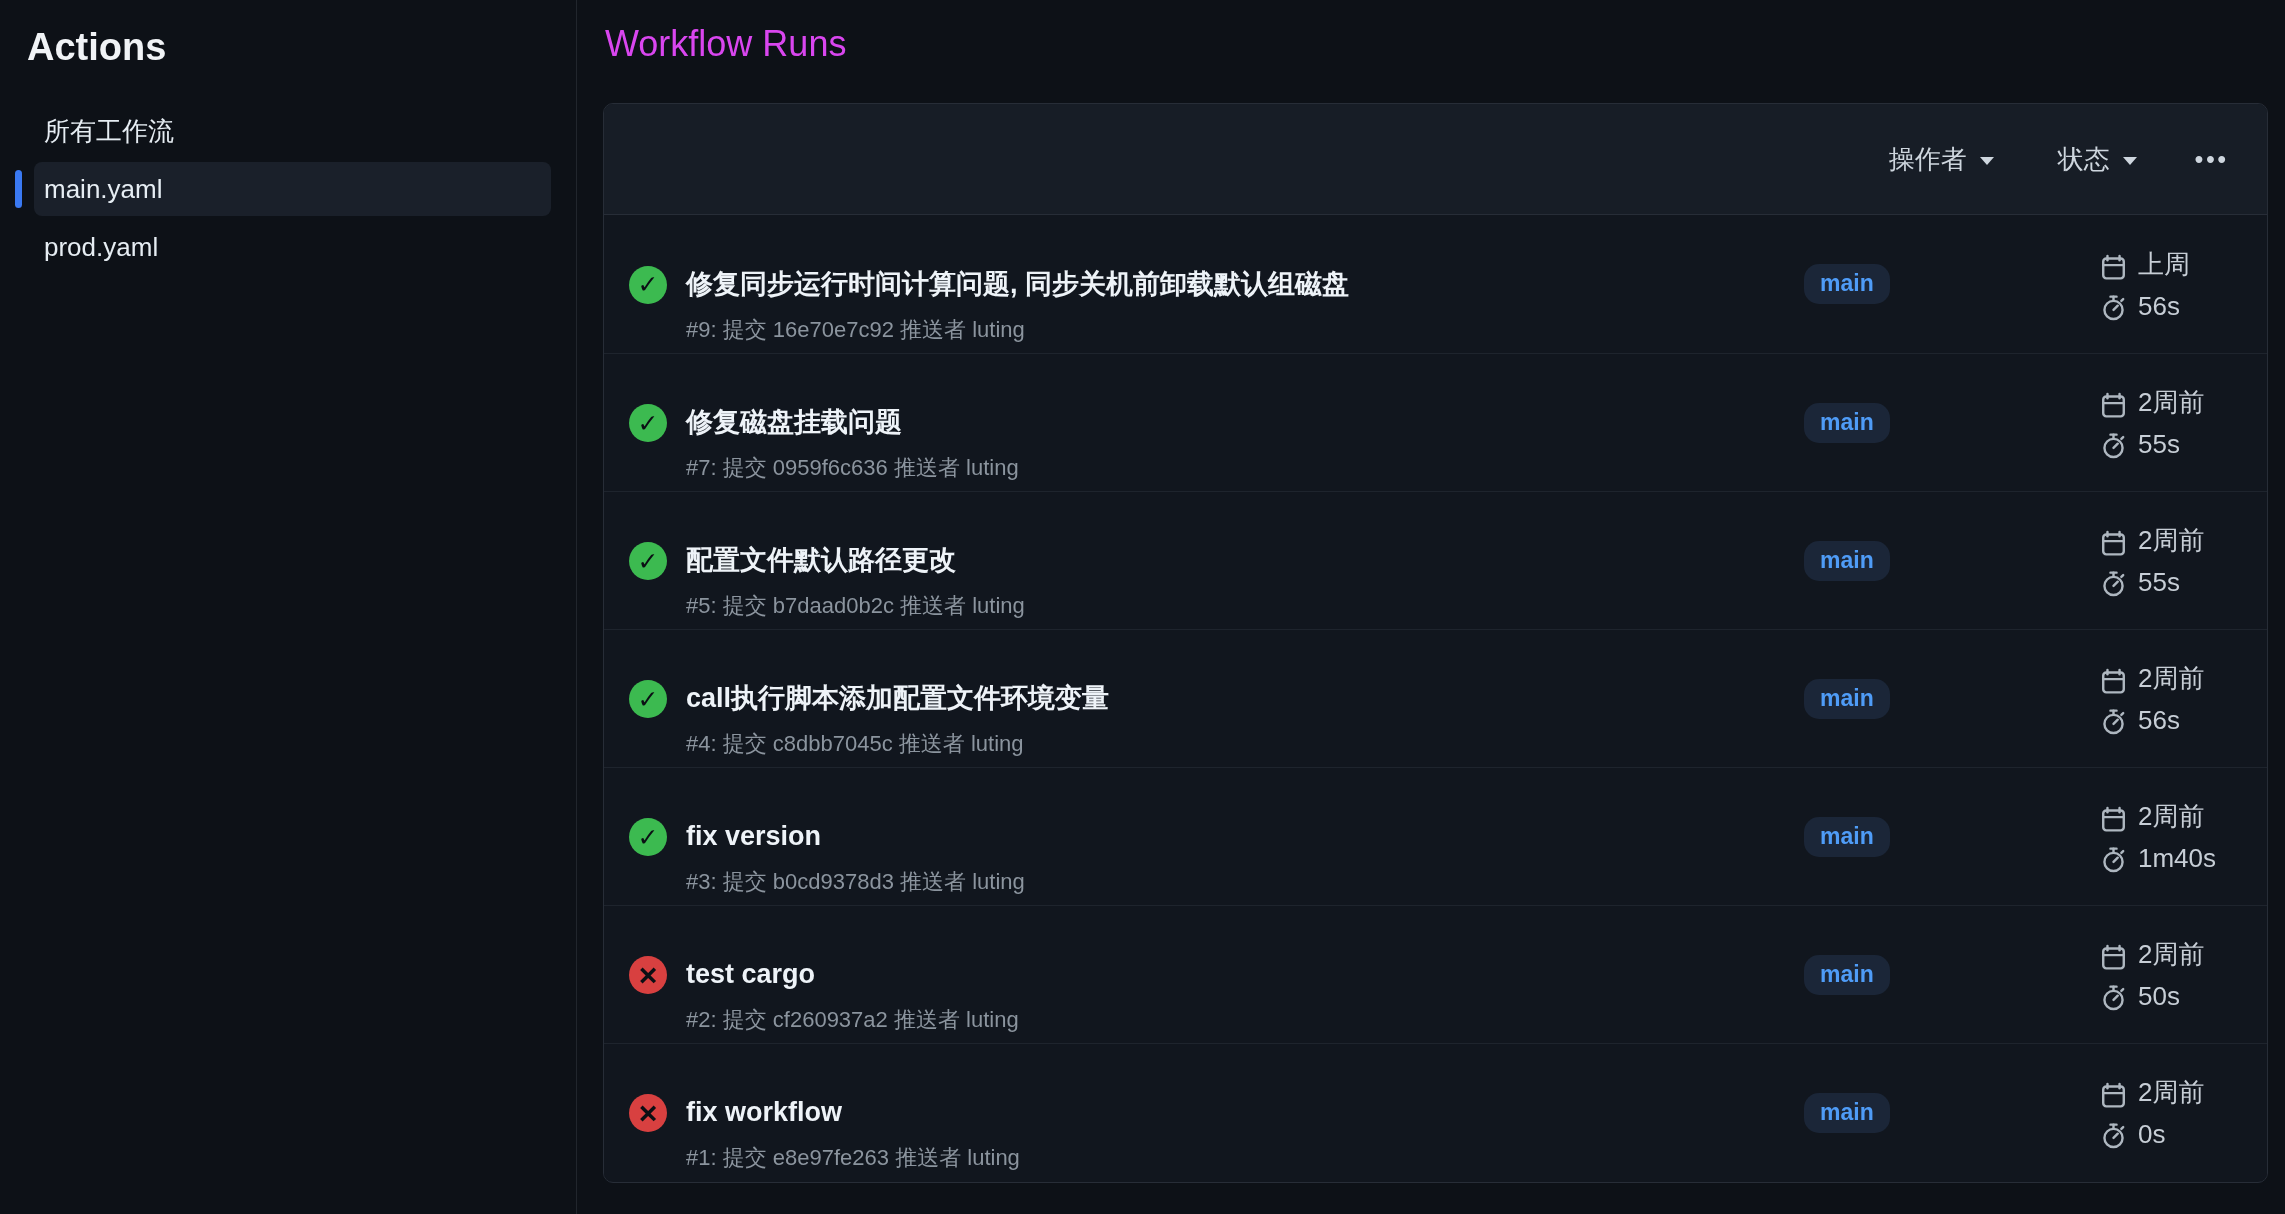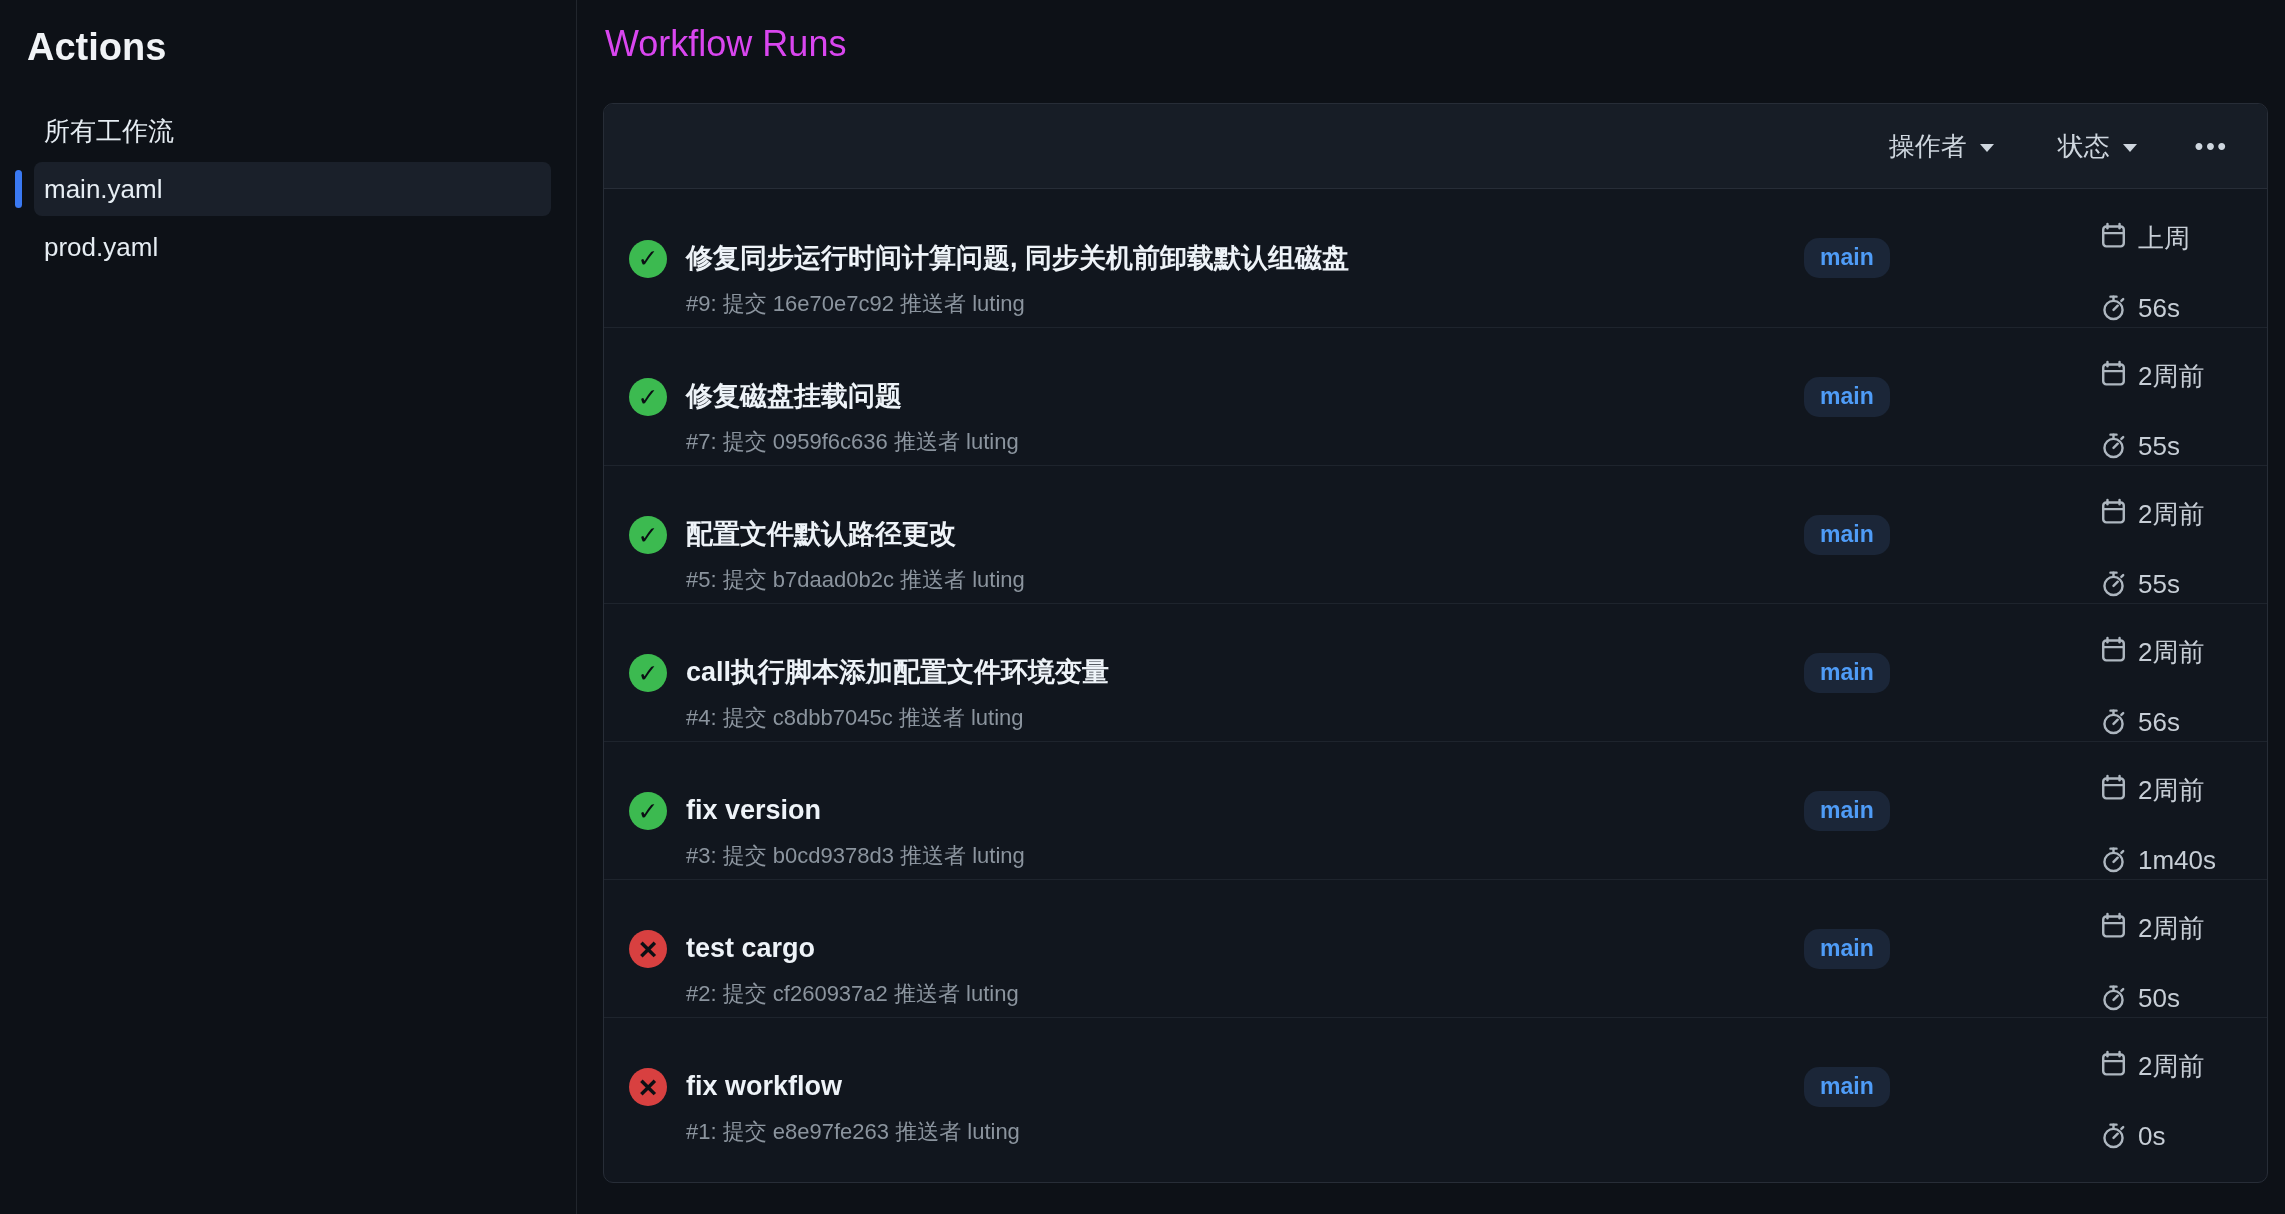--- a/index.html
+++ b/index.html
@@ -38,21 +38,21 @@
   .side-item.active .active-indicator{display:block;}
   
   .main{flex:1;padding:22px 17px 0 26px;}
   .page-title{font-size:36px;font-weight:500;color:#d946ef;line-height:44px;margin-left:2px;}
   .card{
     margin-top:37px;width:1665px;height:1080px;
     background:var(--panel-bg);
     border:1px solid var(--border);border-radius:10px;overflow:hidden;
   }
   .card-header{
-    height:85px;background:var(--panel-header-bg);
+    height:111px;background:var(--panel-header-bg);
     border-bottom:1px solid var(--border);
     display:flex;align-items:center;justify-content:flex-end;
     padding-right:38px;
   }
   .filter{
     display:flex;align-items:center;gap:13px;margin-left:64px;
     font-size:26px;color:#ced6de;cursor:pointer;white-space:nowrap;
   }
   .caret{
     width:0;height:0;margin-top:4px;
@@ -79,21 +79,21 @@
   .status-icon.success::after{content:"\2713";font-size:25px;font-weight:700;}
   .status-icon.failure::after{content:"\00d7";font-size:32px;font-weight:700;line-height:32px;}
   .run-title{font-size:27px;font-weight:700;color:#eef3f8;line-height:36px;cursor:pointer;}
   .run-subtitle{font-size:22px;color:var(--text-secondary);margin-top:13px;line-height:30px;}
   .badge-col{width:297px;flex-shrink:0;padding-left:22px;}
   .branch-badge{
     display:inline-block;background:var(--badge-bg);color:var(--accent-blue);
     font-size:23px;font-weight:700;padding:6px 16px 7px;border-radius:15px;cursor:pointer;
   }
   .meta-col{width:170px;flex-shrink:0;padding-left:20px;display:flex;flex-direction:column;gap:9px;}
-  .meta-line{display:flex;align-items:flex-start;gap:10px;font-size:26px;color:var(--text-meta);white-space:nowrap;margin-top:28px;}
+  .meta-line{display:flex;align-items:flex-end;gap:10px;font-size:26px;color:var(--text-meta);white-space:nowrap;}
   .meta-line svg{width:29px;height:29px;flex-shrink:0;stroke:#aeb7c0;fill:none;stroke-width:2;stroke-linecap:round;stroke-linejoin:round;}
 </style>
 </head>
 <body>
 
 <aside class="sidebar">
   <h1>Actions</h1>
   <nav class="workflow-list">
       <div class="side-item">
 

